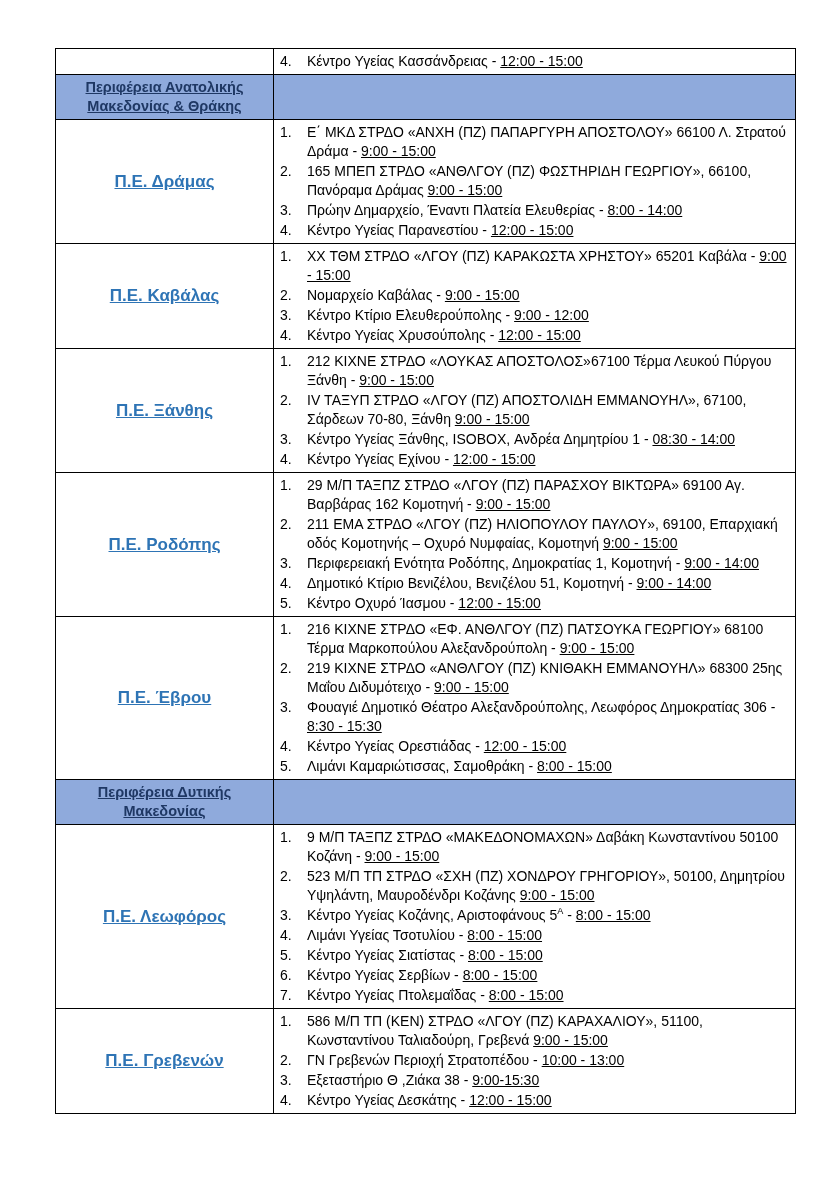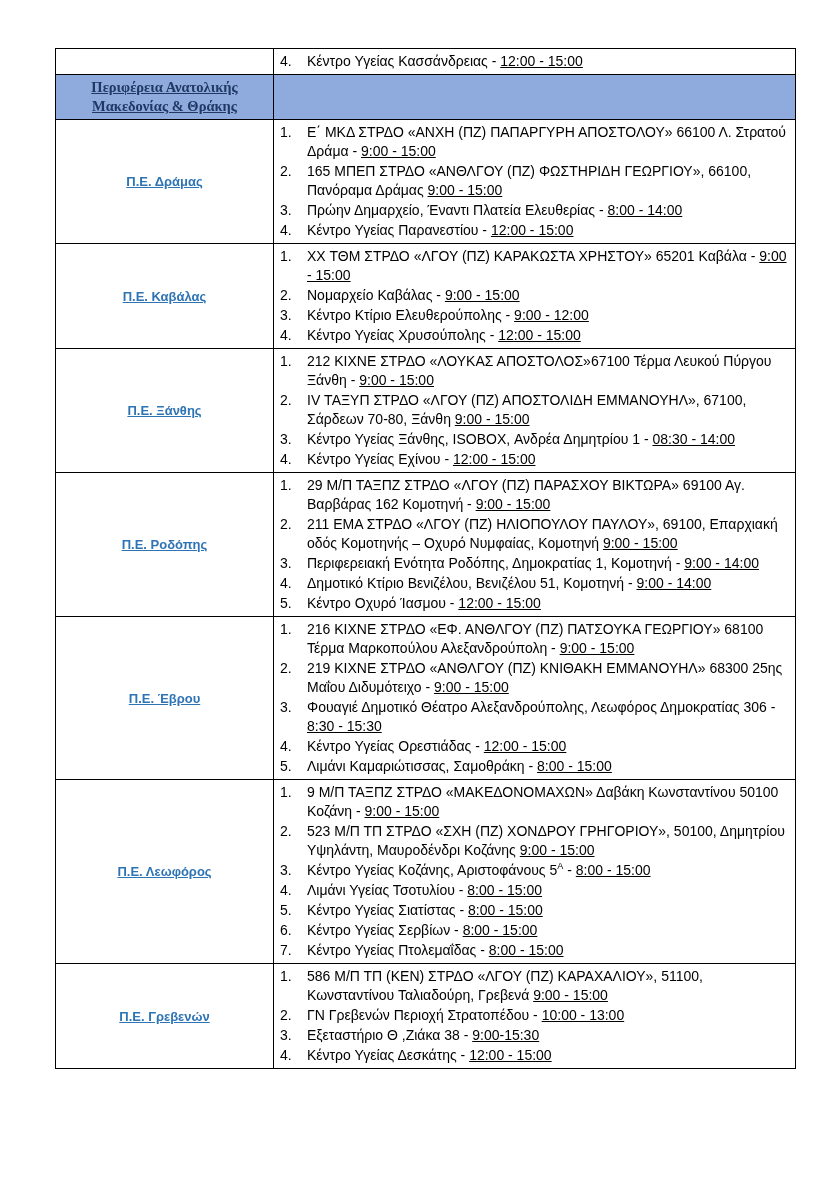--- a/index.html
+++ b/index.html
@@ -26,26 +26,25 @@
     border: 1.6px solid #000000;
     vertical-align: middle;
     padding: 2px 6px;
   }
   td.lcell { width: 216px; text-align: center; }
   td.rcell { padding: 2px 10px 2px 12px; }
   .unit-label {
     color: #2E74B5;
     font-weight: bold;
     text-decoration: underline;
-    font-size: 13px;
+    font-size: 17px;
   }
   tr.header-row td {
     background: #8FAADC;
     padding: 3px 6px;
-    font-family: Liberation Serif, serif;
   }
   .hlabel {
     color: #1F3864;
     font-weight: bold;
     text-decoration: underline;
     font-size: 14.5px;
     display: inline-block;
   }
   tr.header-row td.hleft { text-align: center; }
   .item { display: flex; align-items: flex-start; margin: 1px 0; }
@@ -183,20 +182,24 @@
             <div class="item">
               <span class="num">4.</span>
               <span class="itext"><span class="loc">Κέντρο Υγείας Ορεστιάδας - </span><span class="time">12:00 - 15:00</span></span>
             </div>
             <div class="item">
               <span class="num">5.</span>
               <span class="itext"><span class="loc">Λιμάνι Καμαριώτισσας, Σαμοθράκη - </span><span class="time">8:00 - 15:00</span></span>
             </div>
           </td>
         </tr>
+        <tr class="header-row">
+          <td class="hleft"><span class="hlabel">Περιφέρεια Δυτικής Μακεδονίας</span></td>
+          <td class="hright"></td>
+        </tr>
         <tr class="body-row">
           <td class="lcell"><span class="unit-label">Π.Ε. Λεωφόρος</span></td>
           <td class="rcell">
             <div class="item">
               <span class="num">1.</span>
               <span class="itext"><span class="loc">9 Μ/Π ΤΑΞΠΖ ΣΤΡΔΟ «ΜΑΚΕΔΟΝΟΜΑΧΩΝ» Δαβάκη Κωνσταντίνου 50100 Κοζάνη - </span><span class="time">9:00 - 15:00</span></span>
             </div>
             <div class="item">
               <span class="num">2.</span>
               <span class="itext"><span class="loc">523 Μ/Π ΤΠ ΣΤΡΔΟ «ΣΧΗ (ΠΖ) ΧΟΝΔΡΟΥ ΓΡΗΓΟΡΙΟΥ», 50100, Δημητρίου Υψηλάντη, Μαυροδένδρι Κοζάνης </span><span class="time">9:00 - 15:00</span></span>

